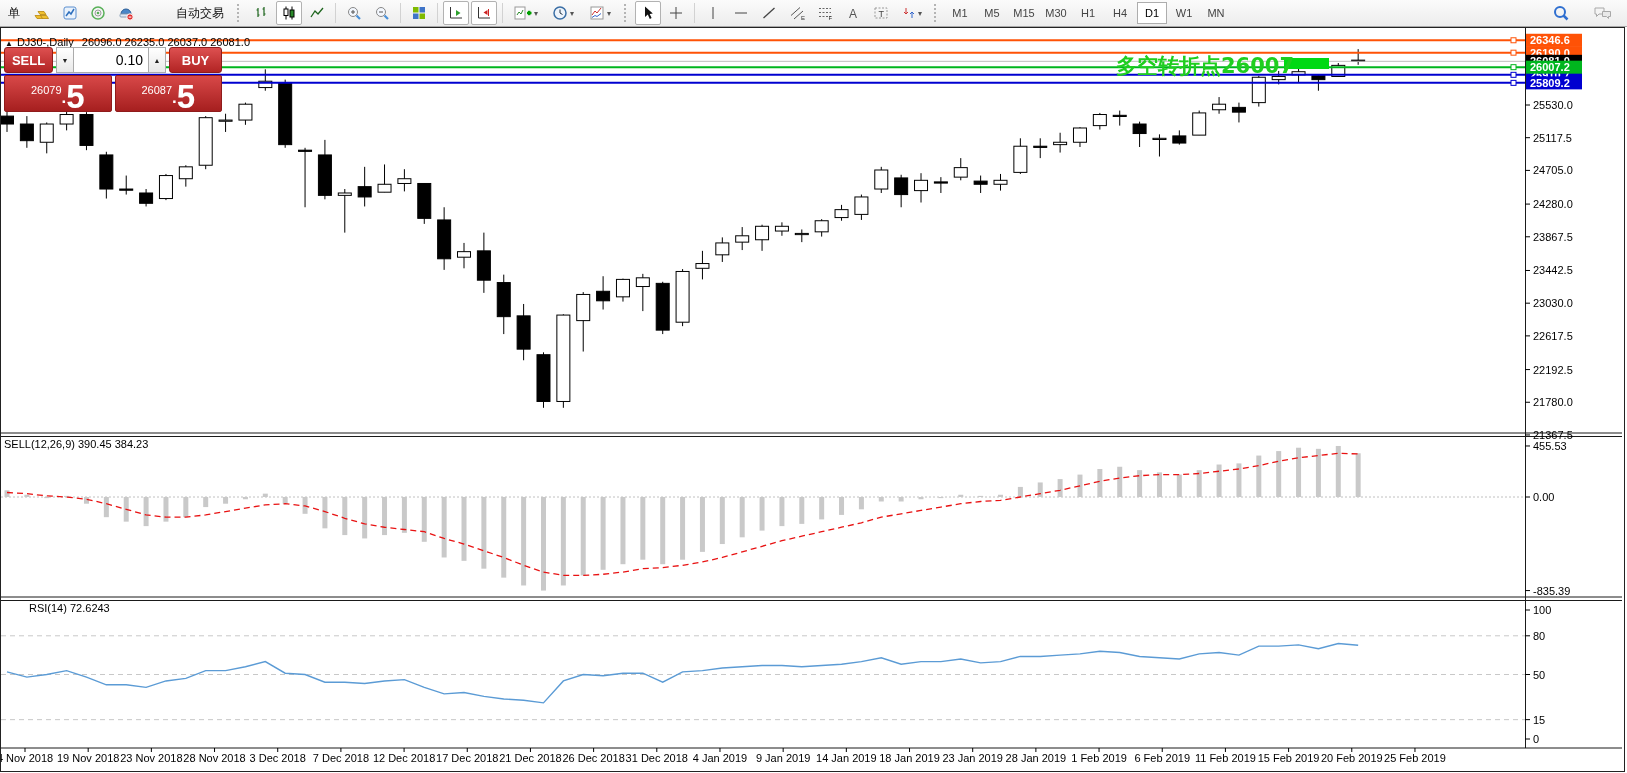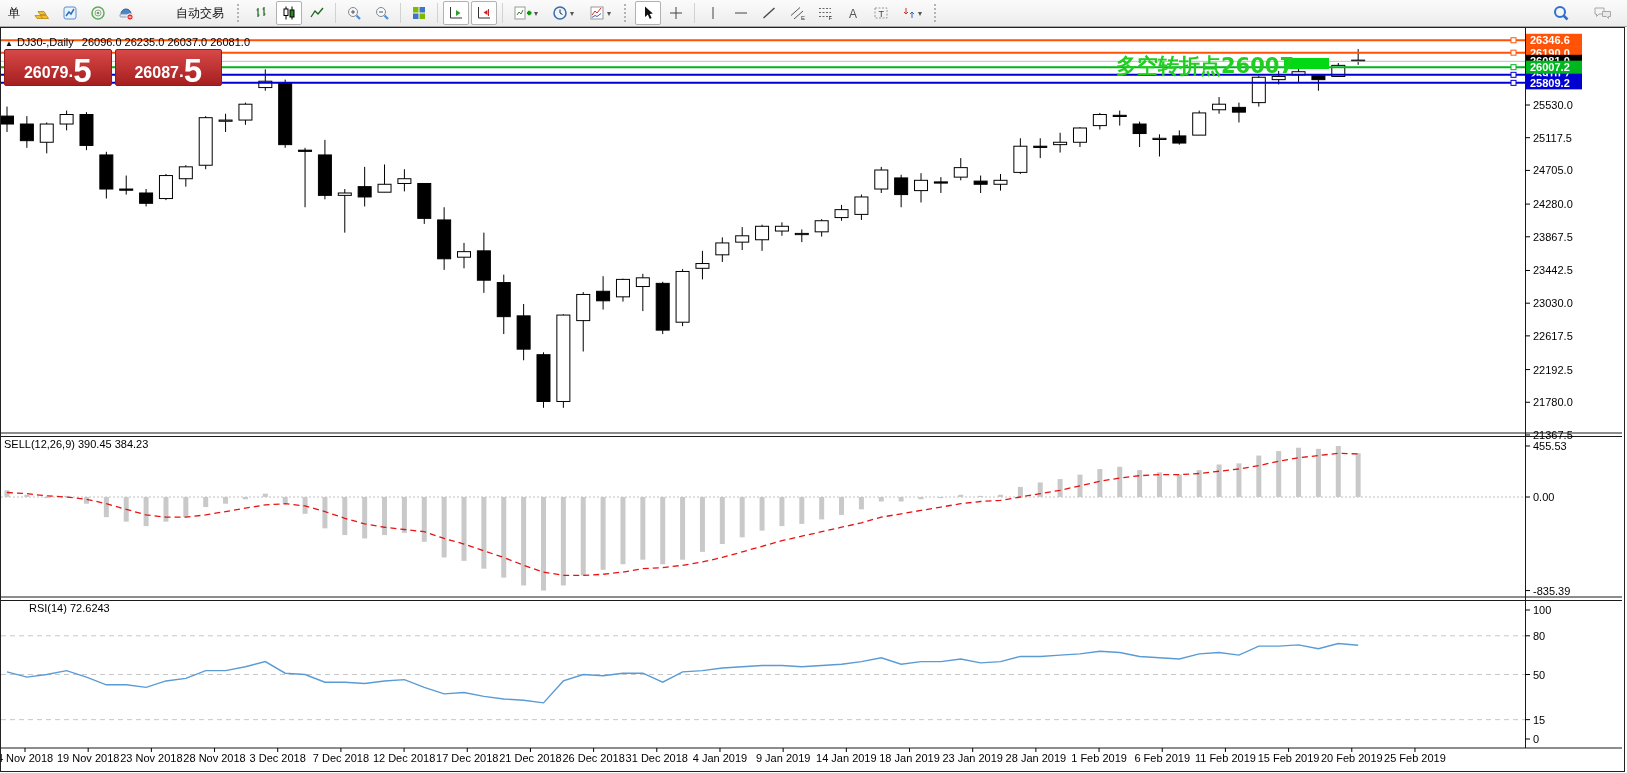--- a/index.html
+++ b/index.html
@@ -34,21 +34,21 @@
   .ocp-sell{width:49px;}
   .ocp-buy{width:53px;}
   .ocp-vol{flex:1;display:flex;margin:0 3px;align-items:stretch;}
   .ocp-vol button{width:18px;background:linear-gradient(#fff,#e8e8e8);border:1px solid #ababab;
     font-size:7px;color:#222;padding:0;}
   .ocp-vol input{flex:1;width:60px;border:1px solid #ababab;border-left:none;border-right:none;
     text-align:right;font-size:14px;padding:0 5px 0 0;font-family:"Liberation Sans",sans-serif;}
   .ocp-row2{display:flex;gap:3px;margin-top:2px;height:37px;}
   .ocp-price{flex:1;background:linear-gradient(#d84848,#a61f1f);border:1px solid #8f1b1b;border-radius:2px;
     color:#fff;display:flex;align-items:flex-end;justify-content:center;padding-bottom:1px;}
-  .ocp-price .main{font-size:16px;font-weight:bold;line-height:1;margin-bottom:3px;}
+  .ocp-price .main{font-size:11px;font-weight:normal;line-height:1;margin-bottom:14px;}
   .ocp-price .dot{font-size:17px;font-weight:bold;line-height:1;margin-bottom:4px;}
   .ocp-price .big{font-size:33px;font-weight:bold;line-height:0.82;}
   svg text{user-select:none;}
 </style>
 </head>
 <body>
 
 <div class="toolbar">
   <div class="tb-btn">
     <span class="tb-text">单</span>
@@ -259,20 +259,31 @@
         </g>
         <g stroke="#3366cc" fill="none">
           <path d="M10 13 V7 M8 9 l2 -2 2 2"></path>
         </g>
       </svg>
     <span class="caret">▾</span>
   </div>
 
   <div class="grip"></div>
 
+  <div id="tf-group" style="display:flex;align-items:center;">
+      <div class="tf">M1</div>
+      <div class="tf">M5</div>
+      <div class="tf">M15</div>
+      <div class="tf">M30</div>
+      <div class="tf">H1</div>
+      <div class="tf">H4</div>
+      <div class="tf active">D1</div>
+      <div class="tf">W1</div>
+      <div class="tf">MN</div>
+    </div>
 
   <div class="tb-right">
     <div class="tb-btn">
       <svg width="18" height="18">
           <circle cx="8" cy="8" r="5" fill="none" stroke="#2f6fd0" stroke-width="2"></circle>
           <line x1="11.5" y1="11.5" x2="15.5" y2="15.5" stroke="#2f6fd0" stroke-width="2.5"></line>
         </svg>
     </div>
     <div class="tb-btn">
       <svg width="20" height="16">
@@ -625,20 +636,29 @@
         <line x1="1413.96" y1="748" x2="1413.96" y2="752" stroke="#000"></line>
         <text x="1413.96" y="762" text-anchor="middle" font-size="11" font-family="&quot;Liberation Sans&quot;, sans-serif" fill="#000">25 Feb 2019</text>
       </g>
     </svg>
 
   <div class="chart-title">
     <span class="tri">▲</span><span>DJ30-,Daily</span><span class="ohlc">26096.0 26235.0 26037.0 26081.0</span>
   </div>
 
   <div class="ocp">
+    <div class="ocp-row1">
+      <button class="ocp-btn ocp-sell">SELL</button>
+      <div class="ocp-vol">
+        <button>▼</button>
+        <input value="0.10" style="">
+        <button>▲</button>
+      </div>
+      <button class="ocp-btn ocp-buy">BUY</button>
+    </div>
     <div class="ocp-row2">
       <div class="ocp-price">
         <span class="main">26079</span>
           <span class="dot">.</span>
           <span class="big">5</span>
       </div>
       <div class="ocp-price">
         <span class="main">26087</span>
           <span class="dot">.</span>
           <span class="big">5</span>

